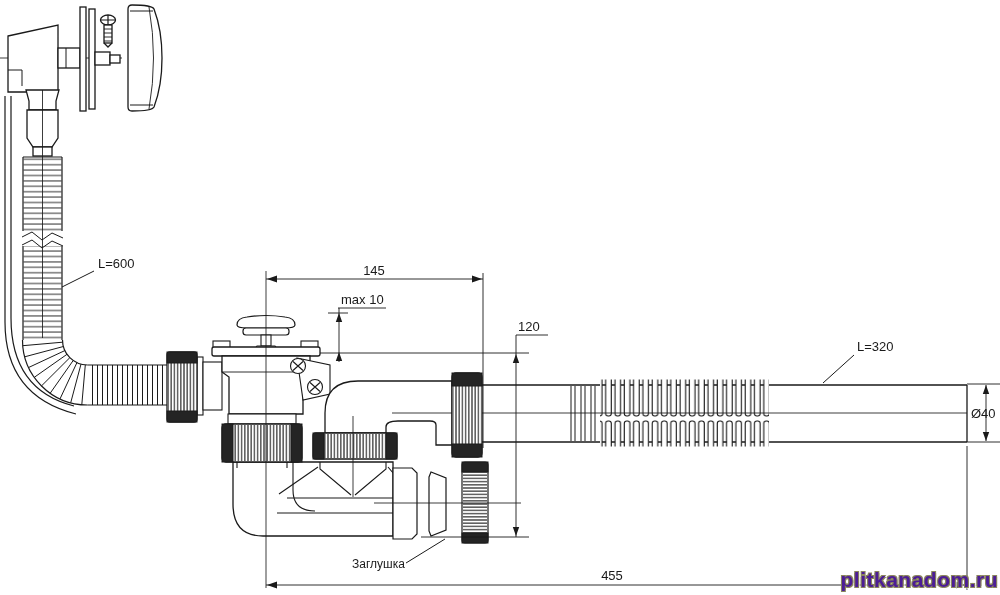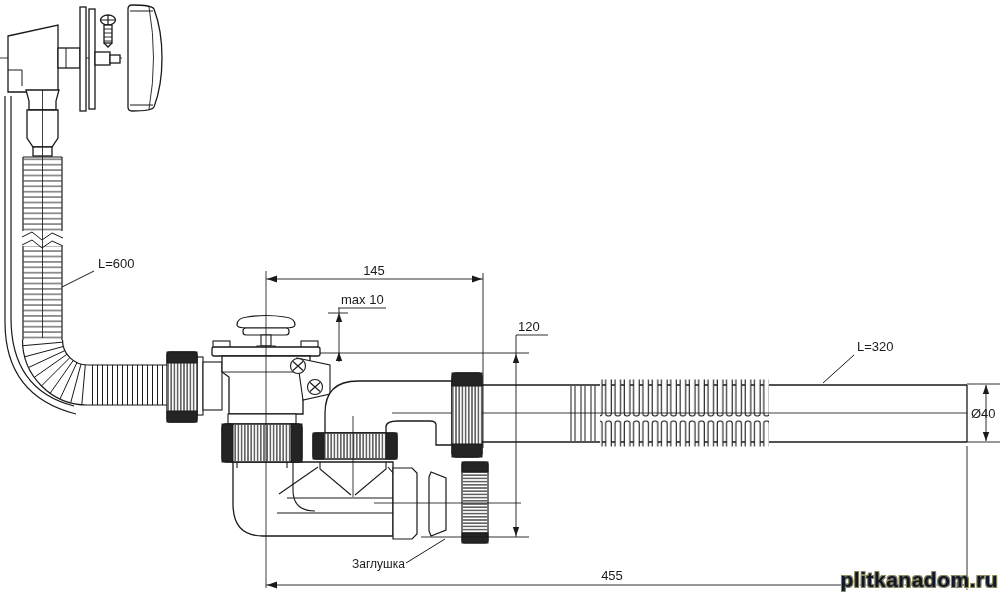--- a/index.html
+++ b/index.html
@@ -5,21 +5,21 @@
   html,body{margin:0;padding:0;background:#fff;}
   #stage{position:relative;width:1000px;height:595px;background:#ffffff;overflow:hidden;
          font-family:"Liberation Sans", sans-serif;}
   svg{position:absolute;left:0;top:0;}
   svg text{font-family:"Liberation Sans", sans-serif;fill:#1a1a1a;}
   .dim-text{font-size:13px;}
   .small-text{font-size:12px;}
   #watermark{
     position:absolute;right:2px;bottom:3px;
     font-weight:bold;font-size:21px;letter-spacing:.5px;
-    color:#0f172a;
+    color:#4c1d95;
     text-shadow:-1px -1px 0 #8b865e, 1px -1px 0 #8b865e,
                 -1px 1px 0 #8b865e, 1px 1px 0 #8b865e,
                 2px 2px 2px #ffffff;
   }
 </style>
 </head>
 <body>
 
 <div id="stage">
 <svg width="1000" height="595" viewBox="0 0 1000 595">

